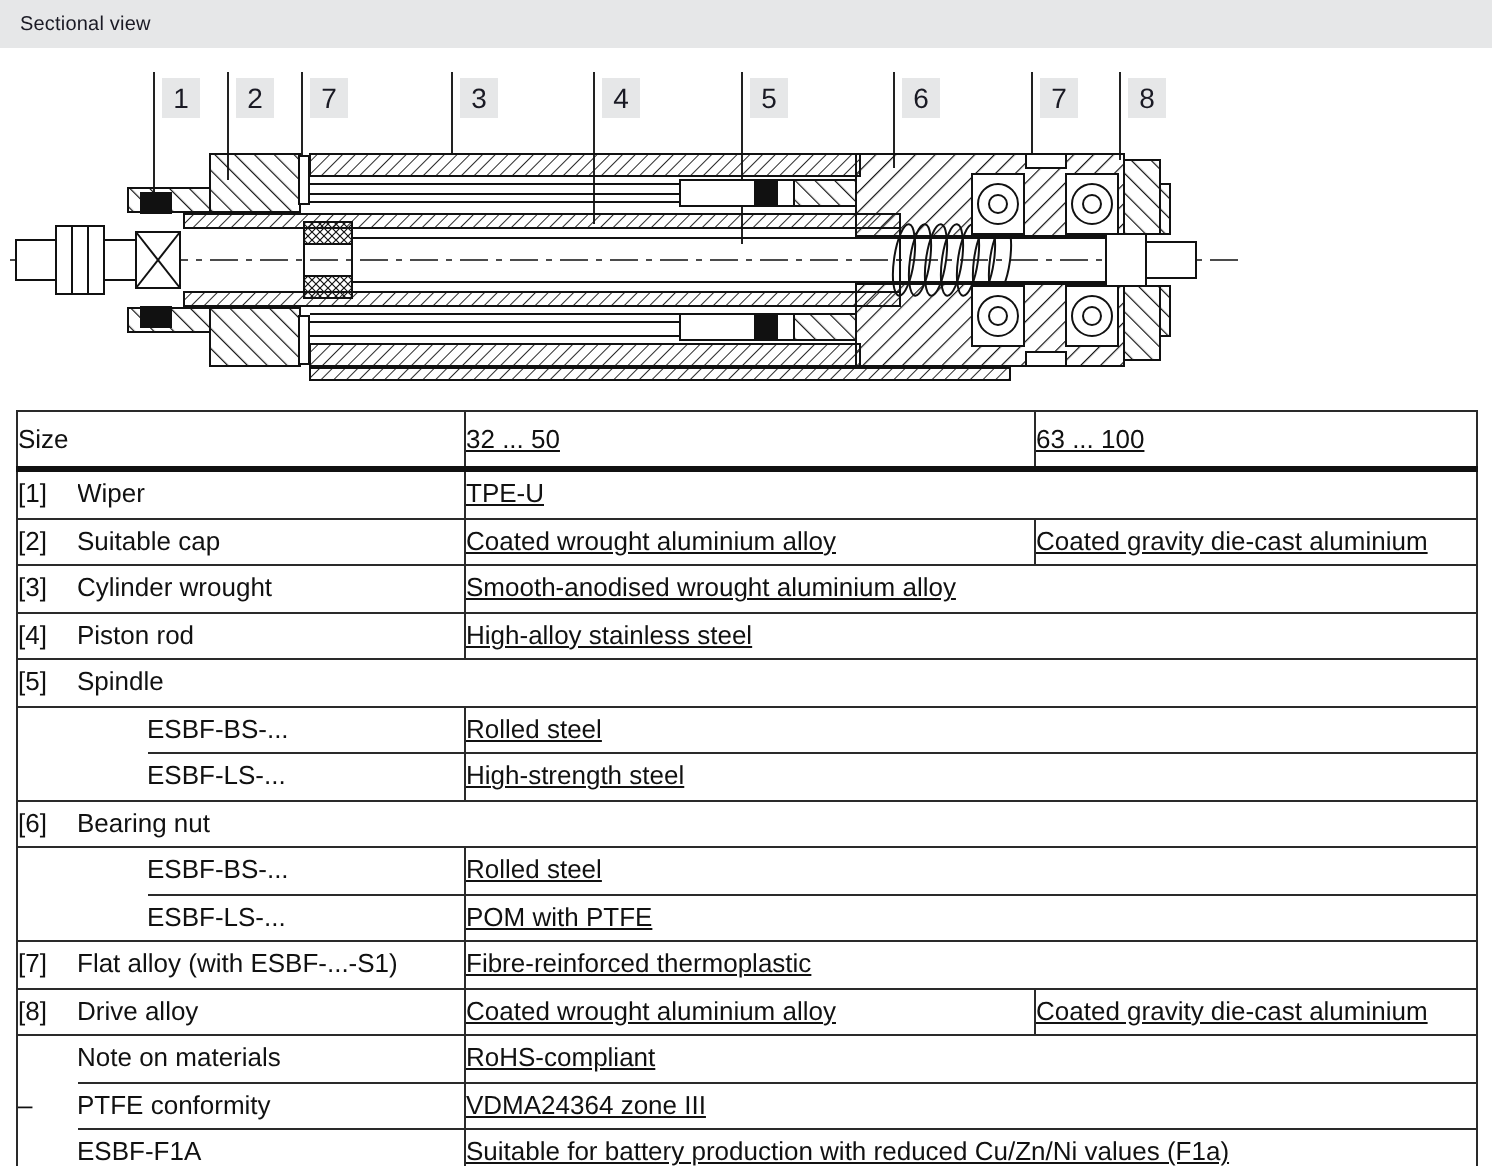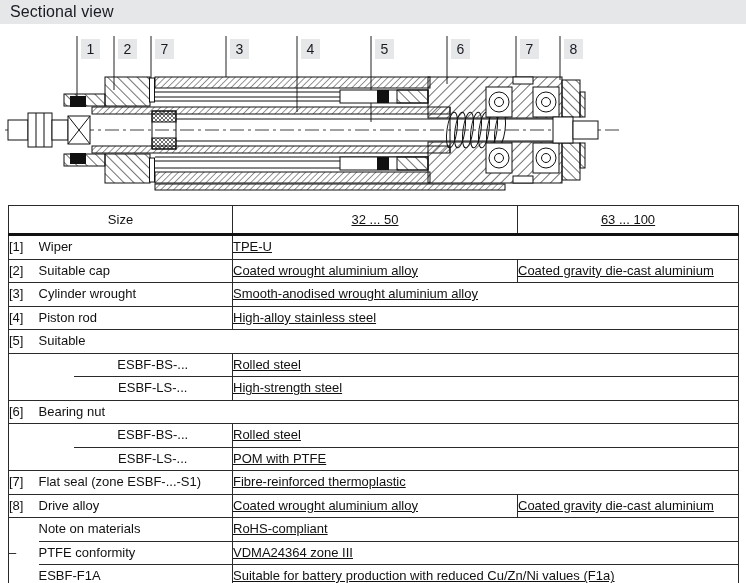--- a/index.html
+++ b/index.html
@@ -3,36 +3,36 @@
 <meta charset="utf-8">
 <style>
   html,body{margin:0;padding:0;}
   body{
     width:746px;height:583px;position:relative;background:#ffffff;
     font-family:"Liberation Sans",sans-serif;color:#111;overflow:hidden;
   }
   .topbar{
     position:absolute;top:0;left:0;width:746px;height:24px;background:#e6e7e8;
     display:flex;align-items:center;box-sizing:border-box;padding-left:10px;
-    font-size:16px;color:#1a1a24;letter-spacing:.1px;
+    font-size:10px;color:#1a1a24;letter-spacing:.1px;
   }
   svg.figure{position:absolute;top:0;left:0;}
   table.materials{
     position:absolute;top:205px;left:8px;width:730px;table-layout:fixed;
     border-collapse:collapse;font-size:13px;color:#111;
     border:1px solid #2a2a2a;border-bottom:4px solid #111;
   }
   table.materials td{
     height:22.5px;padding:0;vertical-align:middle;line-height:1.05;
     border-top:1px solid #2a2a2a;white-space:nowrap;overflow:hidden;
   }
-  table.materials thead td{height:27px;border-top:0;border-bottom:3px solid #111;text-align:center;}
+  table.materials thead td{height:27px;border-top:0;border-bottom:3px solid #111;}
   td.cnum{padding-left:4px;}
   td.cname{padding-left:1px;}
-  td.subl{padding-left:5px;text-align:center;}
+  td.subl{padding-left:5px;}
   td.val{padding-left:7px;text-decoration:underline;}
   td.bl{border-left:1px solid #2a2a2a;}
   td.dashcell{vertical-align:top;padding-top:4px;padding-left:4px;}
 </style>
 </head>
 <body>
 
 <svg class="figure" width="746" height="205" viewBox="0 0 746 205">
   <defs>
     <pattern id="hFine" width="4.5" height="4.5" patternTransform="rotate(45)" patternUnits="userSpaceOnUse">
@@ -249,21 +249,21 @@
       <td colspan="2" class="cname">Cylinder wrought</td>
       <td colspan="2" class="bl val">Smooth-anodised wrought aluminium alloy</td>
     </tr>
     <tr>
       <td class="cnum">[4]</td>
       <td colspan="2" class="cname">Piston rod</td>
       <td colspan="2" class="bl val">High-alloy stainless steel</td>
     </tr>
     <tr>
       <td class="cnum">[5]</td>
-      <td colspan="4" class="cname">Suitable</td>
+      <td colspan="4" class="cname">Spindle</td>
     </tr>
     <tr>
       <td colspan="2" rowspan="2"></td>
       <td class="subl">ESBF-BS-...</td>
       <td colspan="2" class="bl val">Rolled steel</td>
     </tr>
     <tr>
       <td class="subl">ESBF-LS-...</td>
       <td colspan="2" class="bl val">High-strength steel</td>
     </tr>
@@ -275,21 +275,21 @@
       <td colspan="2" rowspan="2"></td>
       <td class="subl">ESBF-BS-...</td>
       <td colspan="2" class="bl val">Rolled steel</td>
     </tr>
     <tr>
       <td class="subl">ESBF-LS-...</td>
       <td colspan="2" class="bl val">POM with PTFE</td>
     </tr>
     <tr>
       <td class="cnum">[7]</td>
-      <td colspan="2" class="cname">Flat seal (zone ESBF-...-S1)</td>
+      <td colspan="2" class="cname">Flat alloy (with ESBF-...-S1)</td>
       <td colspan="2" class="bl val">Fibre-reinforced thermoplastic</td>
     </tr>
     <tr>
       <td class="cnum">[8]</td>
       <td colspan="2" class="cname">Drive alloy</td>
       <td class="bl val">Coated wrought aluminium alloy</td>
       <td class="bl val">Coated gravity die-cast aluminium</td>
     </tr>
     <tr>
       <td rowspan="3" class="dashcell">–</td>

